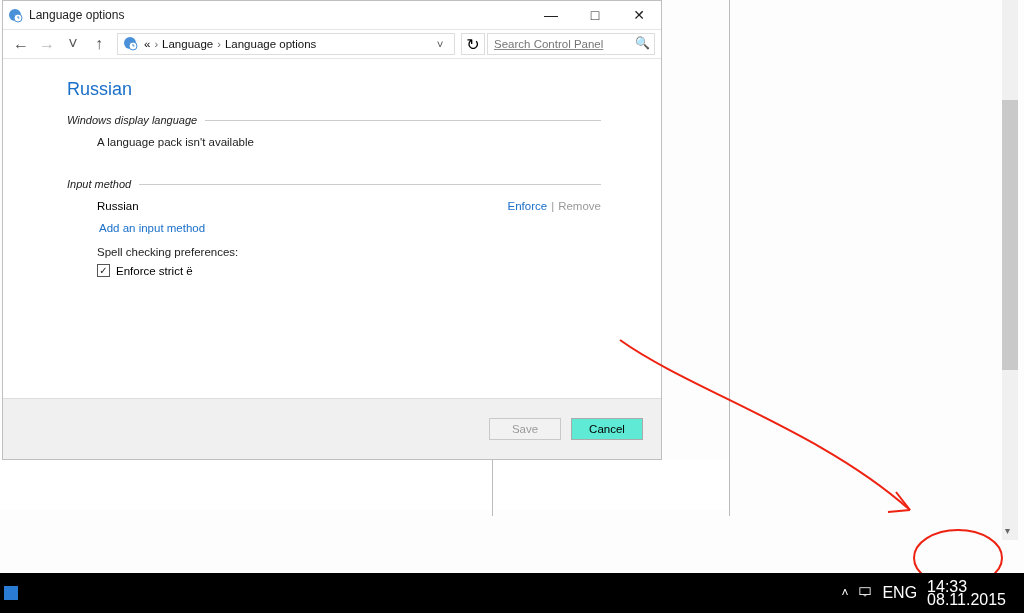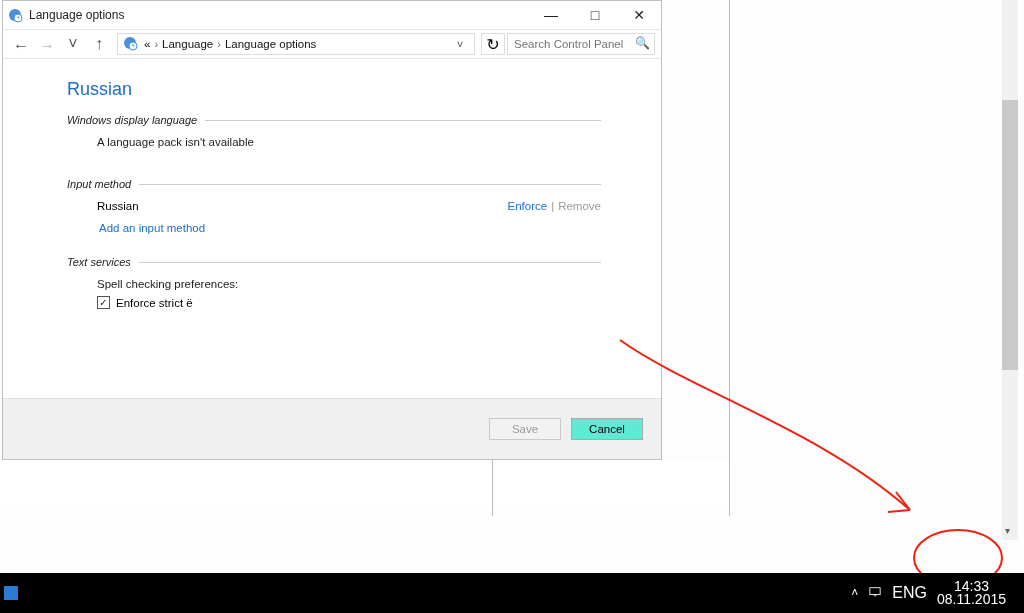--- a/index.html
+++ b/index.html
@@ -14,21 +14,21 @@
 
   .toolbar { height: 30px; display:flex; align-items:center; border-top:1px solid #e5e5e5; border-bottom:1px solid #e5e5e5; padding: 0 6px; gap:2px; }
   .navbtn { width: 24px; height:24px; display:flex; align-items:center; justify-content:center; color:#555; border-radius:2px; }
   .navbtn.disabled { color:#bbb; }
   .small-globe { width:18px; height:18px; }
   .breadcrumb { display:flex; align-items:center; flex:1; border:1px solid #ddd; height:22px; padding:0 4px; gap:4px; font-size:11.5px; margin:0 4px; }
   .breadcrumb .bc { color:#111; }
   .breadcrumb .sep { font-size:11px; color:#666; }
   .bc-drop { width:20px; text-align:center; color:#555; }
   .refresh { width:24px; height:22px; border:1px solid #ddd; display:flex; align-items:center; justify-content:center; }
-  .search { width:148px; height:22px; border:1px solid #ddd; font-size:11.5px; padding:0 20px 0 6px; color:#888; position:relative; }
+  .search { width:168px; height:22px; border:1px solid #ddd; font-size:11.5px; padding:0 20px 0 6px; color:#888; position:relative;text-decoration:underline; }
   .search-wrap { position:relative; }
   .search-wrap .mag { position:absolute; right:5px; top:3px; color:#777; font-size:12px; }
 
   .content { flex:1; padding: 20px 60px 0 64px; overflow:auto; }
   .lang-title { color:#1a6fc9; font-size:18px; font-weight:400; margin-bottom:12px; }
   .section-hdr { display:flex; align-items:center; font-size:11px; color:#222; margin-top:14px;font-style:italic; }
   .section-hdr .line { flex:1; height:1px; background:#ccc; margin-left:8px; }
   .sub { font-size:11.5px; color:#222; margin-left:30px; margin-top:10px; }
   .input-row { display:flex; align-items:center; margin-left:30px; margin-top:10px; }
   .input-row .iname { font-size:11.5px; flex:1; }
@@ -49,21 +49,21 @@
 
   .page-scroll { position:absolute; right:6px; top:0; width:16px; height:540px; background:#f0f0f0; }
   .page-scroll .thumb { position:absolute; right:0; width:16px; background:#c9c9c9; }
 
   .taskbar { position:absolute; left:0; bottom:0; width:1024px; height:40px; background:#000; display:flex; align-items:center; color:#fff; }
   .task-left { display:flex; align-items:center; gap:4px; padding-left:4px; }
   .task-icon { width:14px; height:14px; }
   .task-right { margin-left:auto; display:flex; align-items:center; gap:10px; padding-right:18px; }
   .tray-ic { color:#fff; font-size:12px; }
   .tray-lang { color:#fff; font-size:16px; }
-  .tray-time { color:#fff; font-size:14px; text-align:center; line-height:13px; }
+  .tray-time { color:#fff; font-size:16px; text-align:left; line-height:13px; }
 
   .annot { position:absolute; pointer-events:none; }
 </style>
 </head>
 <body>
 
 <div class="window">
 
   <div class="titlebar">
     <span class="ticon">
@@ -121,24 +121,20 @@
         <span class="line"></span>
     </div>
     <div class="input-row">
       <span class="iname">Russian</span>
       <span class="link">Enforce</span>
       <span class="pipe">|</span>
       <span class="dim" style="font-size:11.5px">Remove</span>
     </div>
     <span class="add-link">Add an input method</span>
 
-    <div class="section-hdr" style="margin-top:20px">
-      <span>Text services</span>
-        <span class="line"></span>
-    </div>
     <div class="sub">Spell checking preferences:</div>
     <div class="chk-row">
       <span class="chkbox">✓</span>
       <span>Enforce strict ё</span>
     </div>
   </div>
 
   <div class="footer">
     <div class="btn disabled">Save</div>
     <div class="btn">Cancel</div>

